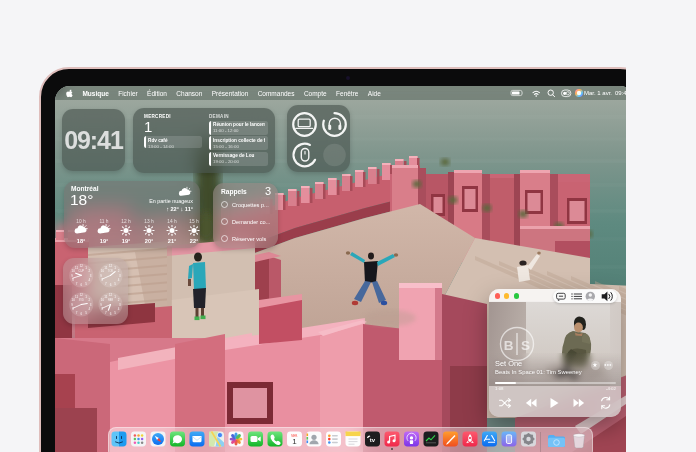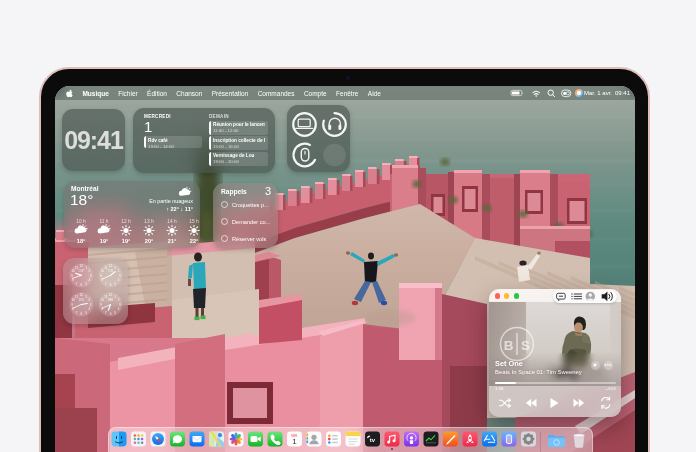--- a/index.html
+++ b/index.html
@@ -1,17 +1,17 @@
 <!DOCTYPE html>
 <html><head>
 <meta charset="utf-8">
 <style>
 * { margin:0; padding:0; box-sizing:border-box; }
 html,body { width:696px; height:452px; overflow:hidden; background:#f5f5f7; font-family:"Liberation Sans", sans-serif; }
-#stage { position:relative; width:696px; height:452px; overflow:hidden; }
+#stage { position:relative; width:626px; height:452px; overflow:hidden; }
 .device { position:absolute; left:39px; top:67px; width:611px; height:500px;
   background:#0b0b0c; border:2px solid #dfbebc; border-radius:30px; }
 .cam { position:absolute; left:305px; top:7px; width:4px; height:4px; border-radius:50%; background:#17102a; }
 .screen { position:absolute; left:14px; top:17px; width:580px; height:400px;
   border-radius:15px; overflow:hidden; background:#6c837d; }
 #wall { position:absolute; left:0; top:0; }
 .menubar { position:absolute; left:0; top:0; width:580px; height:14px;
   background:rgba(44,60,53,0.33); backdrop-filter:blur(6px);
   color:#fff; font-size:6.5px; display:flex; align-items:center; }
 .menubar .apple { margin-left:11px; width:7px; }
@@ -544,21 +544,21 @@
 <path d="M59 31 Q65 33 64 42 L56 40 Q55 34 59 31" fill="#75735a"></path>
 </g>
 </svg>
 <div style="position:absolute;left:0;top:64px;width:132px;height:33px;background:linear-gradient(180deg,rgba(158,146,142,0) 0%,rgba(150,138,136,0.32) 45%,rgba(138,126,124,0.5) 100%);backdrop-filter:blur(3px)"></div>
 <svg width="56" height="56" viewBox="0 0 56 56" style="position:absolute;left:0px;top:27px;opacity:0.75">
 <circle cx="28" cy="28" r="16.5" fill="none" stroke="rgba(255,255,255,0.8)" stroke-width="1.4"></circle>
 <text x="19.5" y="33.5" font-size="13.5" font-weight="bold" fill="rgba(255,255,255,0.85)" text-anchor="middle" font-family="Liberation Sans">B</text>
 <rect x="27.3" y="17" width="1.4" height="22" fill="rgba(255,255,255,0.85)"></rect>
 <text x="36.5" y="33.5" font-size="13.5" font-weight="bold" fill="rgba(255,255,255,0.85)" text-anchor="middle" font-family="Liberation Sans">S</text>
 </svg>
-<div style="position:absolute;left:6px;top:70px;font-size:7.4px;font-weight:bold;color:#fff;text-shadow:0 0 3px rgba(60,50,50,0.3)">Set One</div>
+<div style="position:absolute;left:6px;top:70px;font-size:7.4px;font-weight:normal;color:#fff;text-shadow:0 0 3px rgba(60,50,50,0.3)">Set One</div>
 <div style="position:absolute;left:6px;top:80px;font-size:5.9px;color:rgba(255,255,255,0.96);white-space:nowrap;text-shadow:0 0 3px rgba(60,50,50,0.3)">Beats In Space 01: Tim Sweeney</div>
 <div style="position:absolute;left:101.5px;top:71.5px;width:9px;height:9px;border-radius:50%;background:rgba(255,255,255,0.28);color:#fff;font-size:6px;text-align:center;line-height:9.5px">★</div>
 <div style="position:absolute;left:114.5px;top:71.5px;width:9px;height:9px;border-radius:50%;background:rgba(255,255,255,0.28);color:#fff;font-size:3.6px;text-align:center;line-height:9px;letter-spacing:0.3px">●●●</div>
 <div style="position:absolute;left:0;top:97px;width:132px;height:31px;background:rgba(150,135,135,0.30)"></div>
 <div style="position:absolute;left:6px;top:92.8px;width:121px;height:2px;border-radius:1px;background:rgba(255,255,255,0.42)"></div>
 <div style="position:absolute;left:6px;top:92.8px;width:21px;height:2px;border-radius:1px;background:#fff"></div>
 <div style="position:absolute;left:6px;top:96.5px;font-size:4.4px;color:rgba(255,255,255,0.9)">1:08</div>
 <div style="position:absolute;right:5px;top:96.5px;font-size:4.4px;color:rgba(255,255,255,0.9)">-4:02</div>
 <svg width="132" height="128" viewBox="0 0 132 128" style="position:absolute;left:0;top:0">
 <g fill="#fff">

